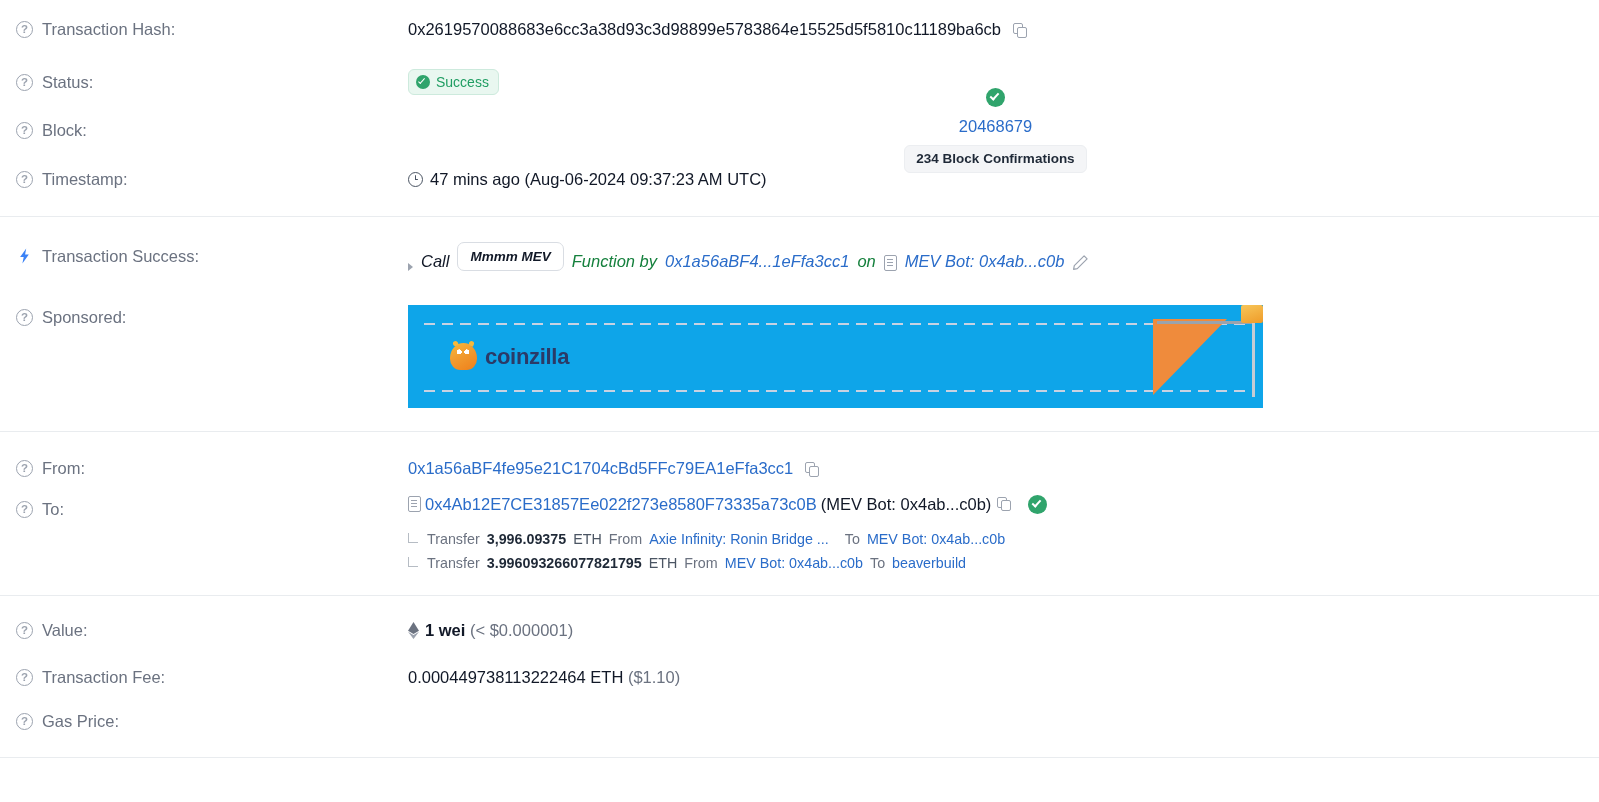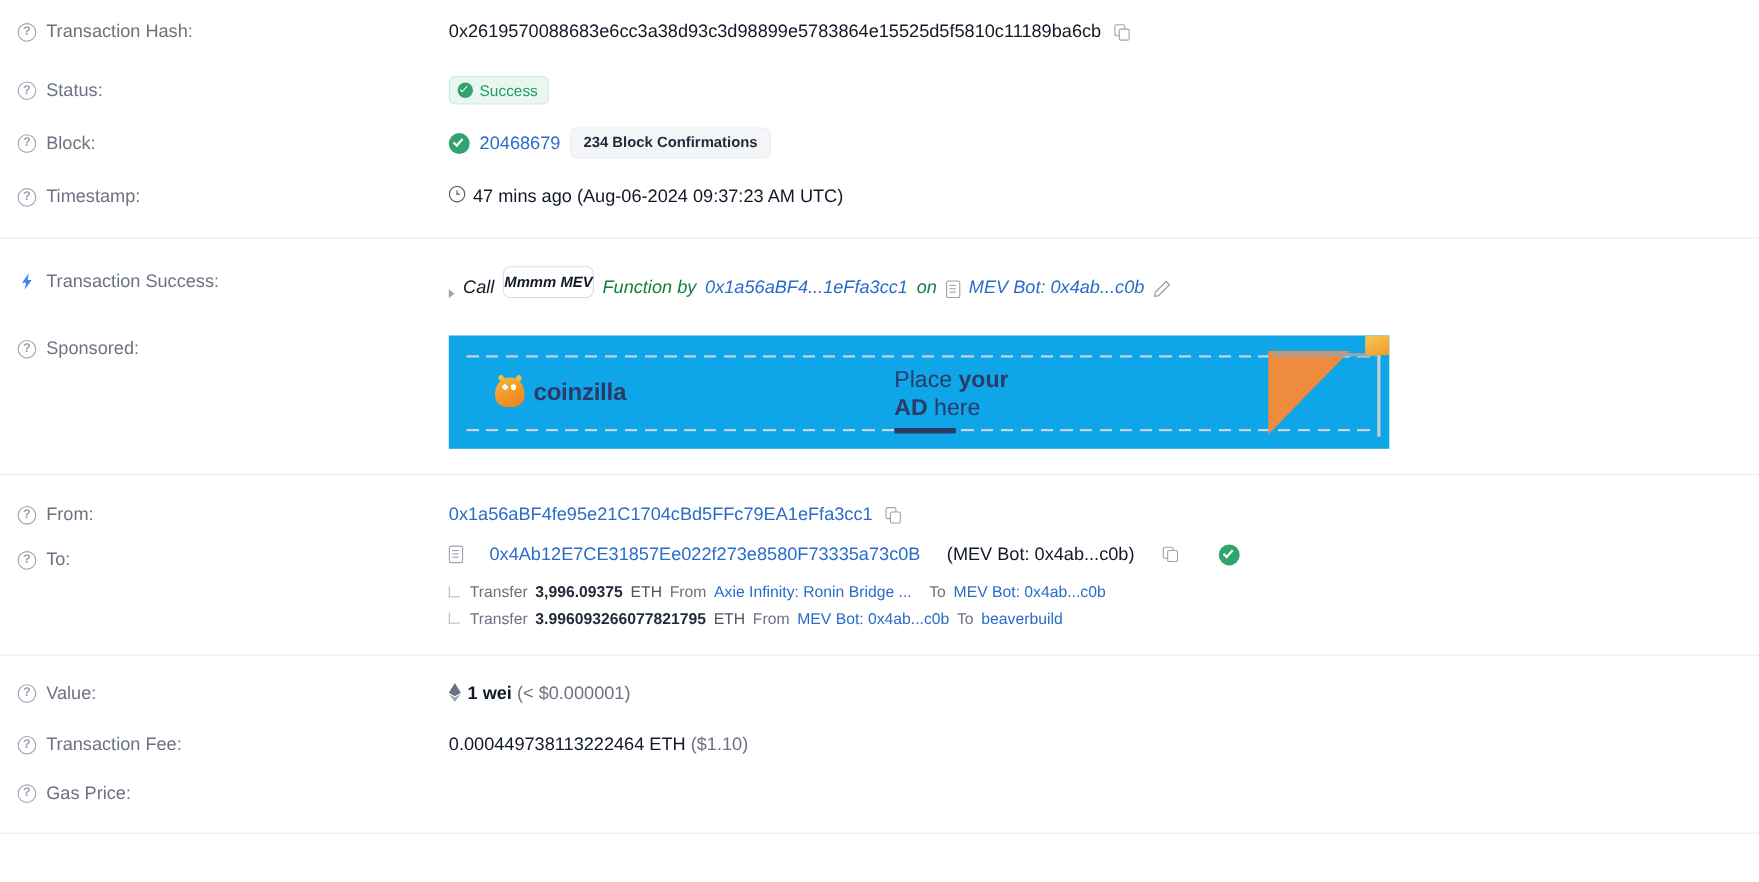--- a/index.html
+++ b/index.html
@@ -133,36 +133,36 @@
     height: 7px;
     border: solid #fff;
     border-width: 0 1.7px 1.7px 0;
     transform: rotate(42deg);
     box-sizing: border-box;
   }
   .check-round.lg { width: 19px; height: 19px; flex:0 0 19px; }
   .check-round.lg::after { left: 5.6px; top: 3.6px; width: 4.6px; height: 9px; border-width: 0 2.1px 2.1px 0; }
 
   
-  .block-row { display: flex; align-items: center; gap: 9px; }
+  .block-row { display: flex; align-items: center; gap: 9px; flex-direction: column; }
   .link { color: #2a6cc9; text-decoration: none; cursor: pointer; }
   .confirm-pill {
     background: #f4f5f7;
     border: 1px solid #eceef1;
     border-radius: 6px;
     padding: 5px 11px;
     font-size: 13.5px;
     font-weight: 700;
     color: #1f2937;
     line-height: 16px;
     white-space: nowrap;
   }
 
   
-  .ts-line { display: flex; align-items: flex-start; gap: 7px; }
+  .ts-line { display: flex; align-items: center; gap: 7px; }
   .clock-ico {
     width: 15px; height: 15px; flex:0 0 15px;
     border: 1.4px solid #4b5563;
     border-radius: 50%;
     position: relative;
     box-sizing: border-box;
   }
   .clock-ico::before, .clock-ico::after {
     content:""; position:absolute; background:#4b5563; border-radius:1px;
   }
@@ -177,21 +177,21 @@
     border-top: 4px solid transparent;
     border-bottom: 4px solid transparent;
     flex: 0 0 auto;
     cursor: pointer;
   }
   .mev-chip {
     display: inline-block;
     background: #fff;
     border: 1px solid #d9dde3;
     border-radius: 7px;
-    padding: 6px 0;
+    padding: 6px 12px;
     font-size: 13.5px;
     font-weight: 700;
     color: #111827;
     line-height: 15px;
     white-space: nowrap;
   }
   .doc-ico {
     display: inline-block;
     width: 13px; height: 16px;
     border: 1.3px solid #9ca3af;
@@ -290,21 +290,21 @@
     position: absolute;
     right: 0px; top: 0px;
     width: 22px; height: 18px;
     background: linear-gradient(160deg, #f7c65a, #ef9b28);
     border-radius: 2px;
     font-size: 9px; color: #fff;
     display:flex; align-items:center; justify-content:center;
   }
 
   
-  .to-line { display: flex; align-items: center; gap: 24px; flex-wrap: nowrap; }
+  .to-line { display: flex; align-items: center; gap: 4px; flex-wrap: nowrap; }
   .paren { color: #111827; }
   .transfer-line {
     display: flex;
     align-items: center;
     gap: 7px;
     font-size: 14.3px;
     line-height: 18px;
     color: #4b5563;
     white-space: nowrap;
   }
@@ -418,29 +418,20 @@
       <span>Sponsored:</span>
     </div>
     <div class="value-col">
       <div class="ad-wrap">
         <div class="ad-dash-top"></div>
         <div class="ad-dash-bottom"></div>
         <div class="ad-logo">
           <span class="cz-mark"></span>
           <span class="cz-word">coinzilla</span>
         </div>
-        <div class="ad-copy">
-          <div>
-            <span>Place </span><span class="b">your</span>
-          </div>
-          <div>
-            <span class="b">AD </span><span>here</span>
-          </div>
-          <span class="ul"></span>
-        </div>
         <div class="ad-tri"></div>
         <div class="ad-bar"></div>
         <div class="ad-vbar"></div>
         <div class="ad-badge"></div>
       </div>
     </div>
   </div>
 
   <div class="divider" style="margin-top:18px;"></div>
 

